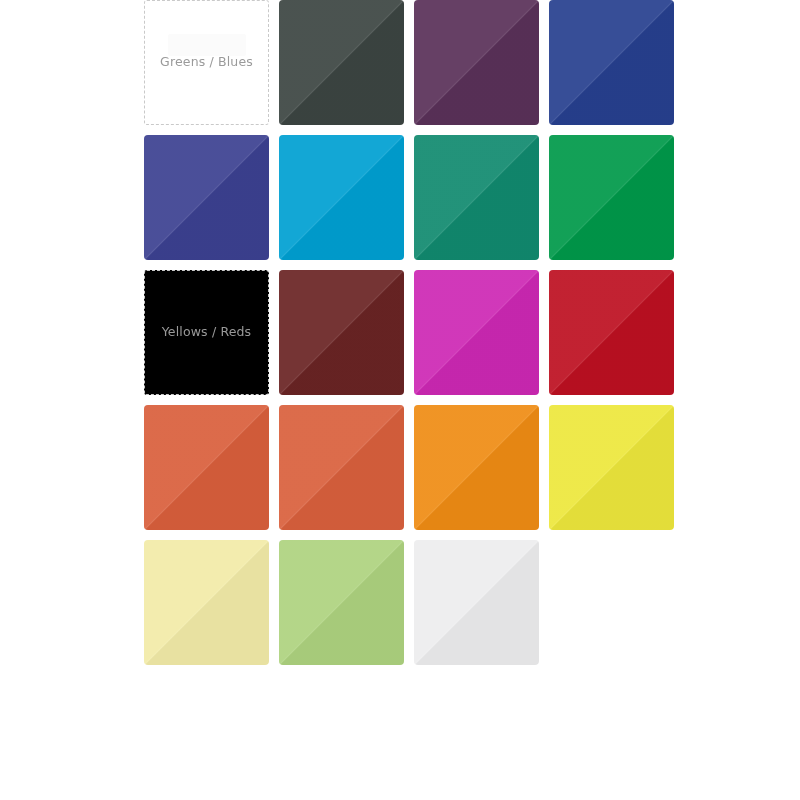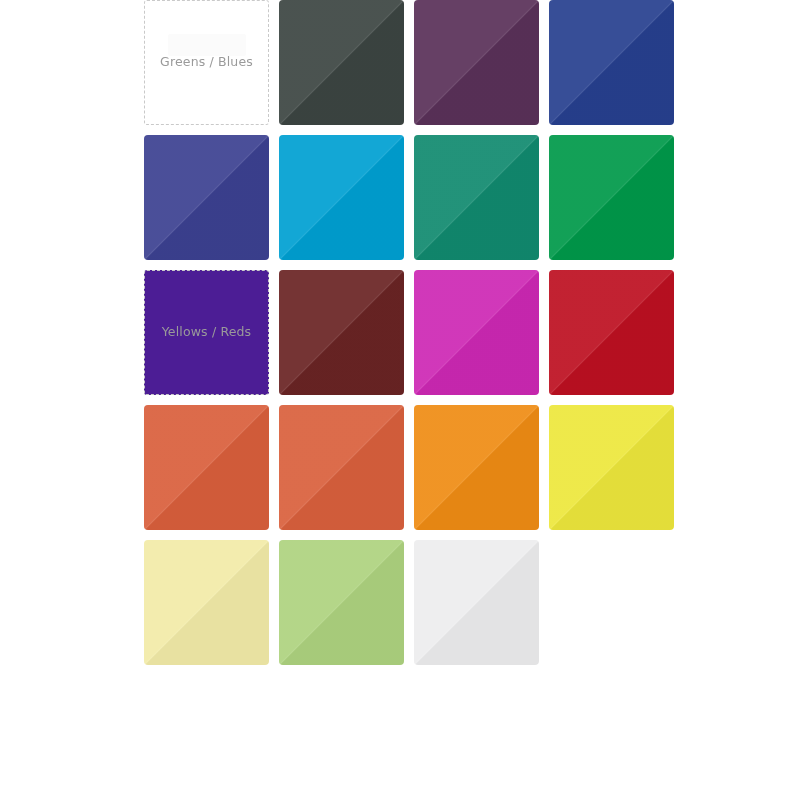--- a/index.html
+++ b/index.html
@@ -54,21 +54,21 @@
         rgba(0,0,0,0.045) 50.6%,
         rgba(0,0,0,0.045) 100%);
     pointer-events: none;
   }
 
   
   .label-cell {
     position: relative;
     border: 1px dashed #c9c9c9;
     border-radius: 3px;
-    background: #4c1d95;
+    background: #000000;
     display: flex;
     align-items: center;
     justify-content: center;
   }
   .label-cell.first {
     background: #ffffff;
   }
 
   .label-text {
     font-size: 12.5px;

